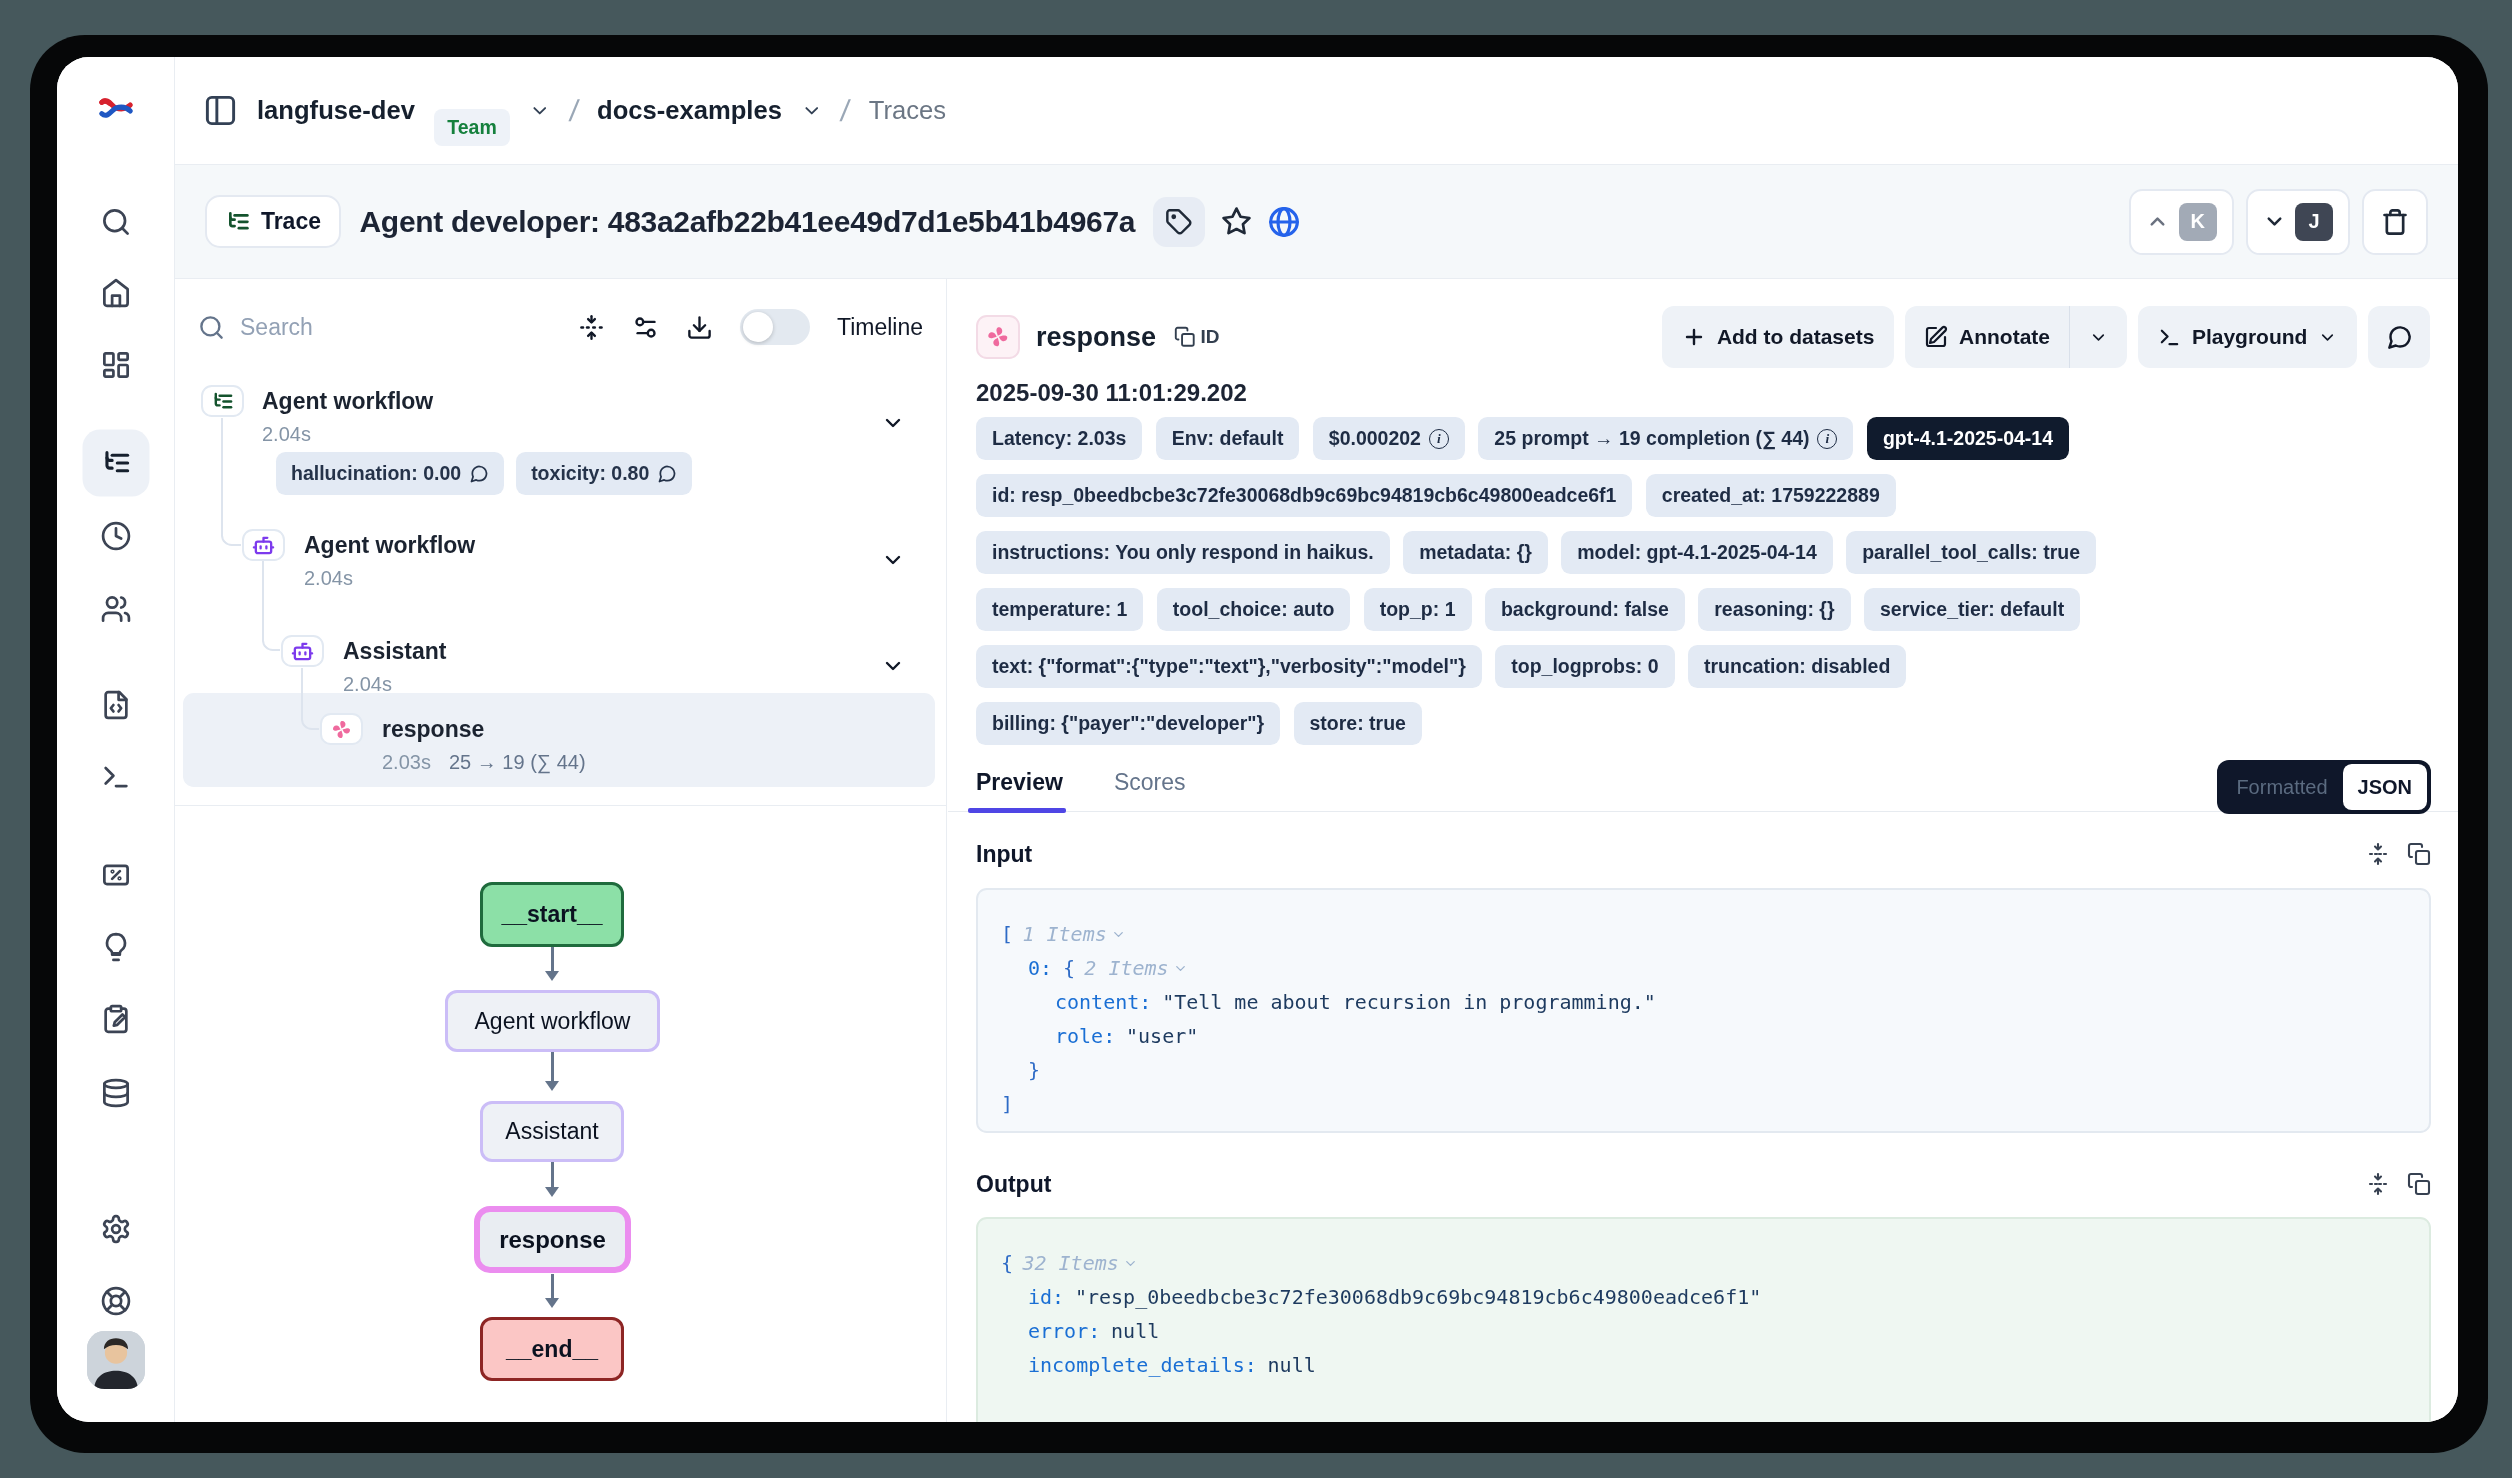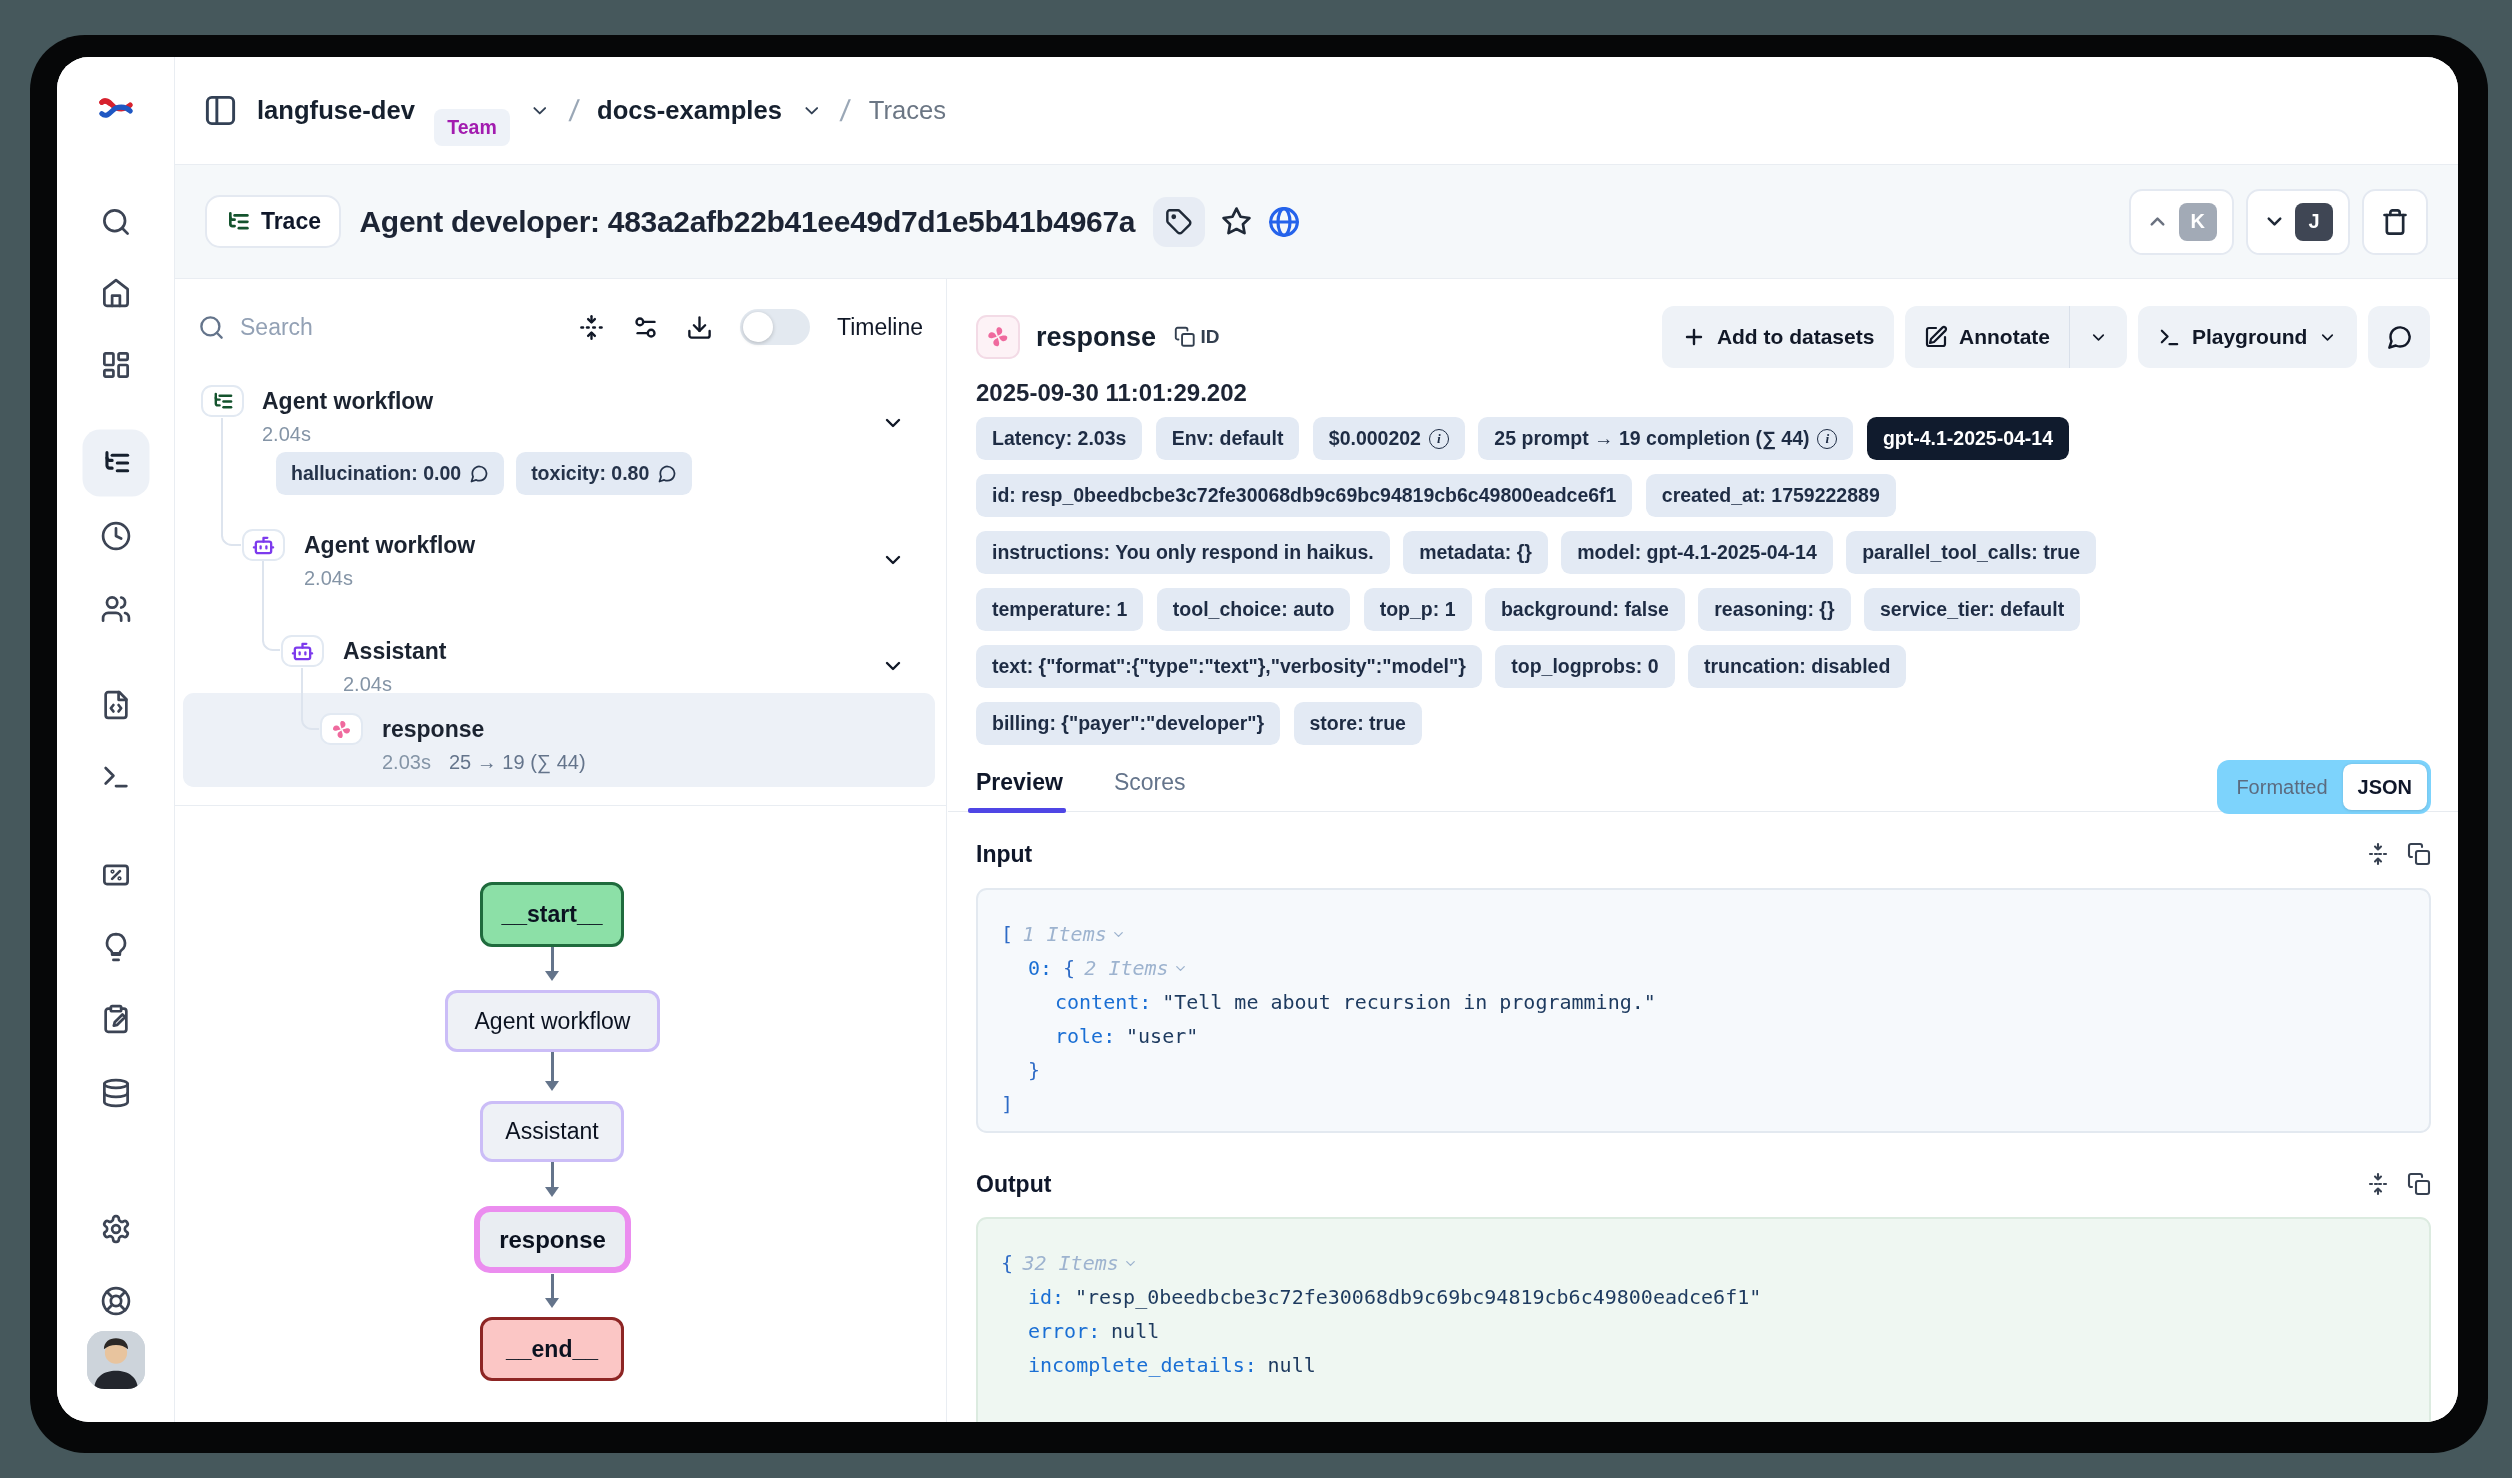--- a/index.html
+++ b/index.html
@@ -14,21 +14,21 @@
   
   .rail { position:absolute; left:0; top:0; width:118px; height:100%; background:#fff; border-right:1.3px solid #e9edf2; }
   .rail-item { position:absolute; left:50%; transform:translate(-50%,-50%); display:flex; align-items:center; justify-content:center; }
   .rail-active { width:67px; height:67px; background:#edf1f7; border-radius:17.5px; }
   .avatar { width:58px; height:58px; border-radius:17.5px; overflow:hidden; background:#cfd6dd; }
 
   
   .main { position:absolute; left:118px; top:0; right:0; bottom:0; }
   .breadcrumb { position:absolute; left:0; top:0; right:0; height:108px; display:flex; align-items:center; padding-left:28px; gap:19px; border-bottom:1.3px solid #e9edf2; background:#fff; }
   .bc-text { font-size:25.6px; font-weight:700; color:#16202e; }
-  .bc-badge { font-size:19.5px; font-weight:600; color:#a21caf; background:#eef2f8; border-radius:8px; padding:6.7px 13.4px;margin-top:34px; }
+  .bc-badge { font-size:19.5px; font-weight:600; color:#15803d; background:#eef2f8; border-radius:8px; padding:6.7px 13.4px;margin-top:34px; }
   .bc-slash { font-size:30px; color:#9aa7b6; font-weight:300; transform:skewX(-8deg); }
   .bc-muted { font-size:25.6px; font-weight:500; color:#6b7684; }
 
   .trace-row { position:absolute; left:0; top:108px; right:0; height:114px; background:#f5f8fa; border-bottom:1.3px solid #e9edf2; display:flex; align-items:center; padding:0 30px; }
   .trace-chip { display:flex; align-items:center; gap:10.8px; background:#fff; border:2px solid #e4e9f1; border-radius:15px; padding:10.8px 17.5px; font-size:23px; font-weight:600; color:#0f172a; }
   .trace-title { font-size:30px; font-weight:700; color:#1c2434; margin-left:19px; letter-spacing:-0.3px; }
   .tag-chip { width:52px; height:50px; background:#e7ecf4; border-radius:13.4px; display:flex; align-items:center; justify-content:center; margin-left:17.5px; }
   .hd-ic { margin-left:16px; display:flex; align-items:center; }
   .nav-btn { display:flex; align-items:center; gap:9.4px; background:#fff; border:2px solid #e4e9f1; border-radius:13.4px; height:66px; padding:0 15px; margin-left:12px; }
   .key-badge { width:38px; height:38px; border-radius:8px; color:#fff; font-size:20px; font-weight:700; display:flex; align-items:center; justify-content:center; }
@@ -88,21 +88,21 @@
   .badge-row { display:flex; gap:13.4px; }
   .badge { display:flex; align-items:center; gap:8px; background:#e3eaf4; border-radius:9.4px; height:43px; padding:0 16px; font-size:19.5px; font-weight:600; color:#1e2c44; white-space:nowrap; }
   .badge.dark { background:#101b2d; color:#fff; }
   .info-i { width:20px; height:20px; border:1.3px solid #1e2c44; border-radius:50%; font-size:13.4px; font-weight:700; display:flex; align-items:center; justify-content:center; font-family:"Liberation Serif",serif; font-style:italic; }
 
   .tabs { position:absolute; left:28px; top:490px; display:flex; gap:51px; }
   .tab-active { font-size:23px; font-weight:600; color:#0f172a; }
   .tab-idle { font-size:23px; font-weight:500; color:#64748b; }
   .tab-underline { position:absolute; left:20px; top:529px; width:98px; height:4.7px; background:#4f46e5; border-radius:2px; z-index:2; }
   .tabs-divider { position:absolute; left:0; right:0; top:532px; height:1.3px; background:#e7ebf0; }
-  .seg { position:absolute; right:27px; top:481px; height:54px; background:#7dd3fc; border-radius:12px; display:flex; align-items:center; padding:4px; }
+  .seg { position:absolute; right:27px; top:481px; height:54px; background:#0f172a; border-radius:12px; display:flex; align-items:center; padding:4px; }
   .seg .off { font-size:20px; font-weight:500; color:#5b6b80; padding:0 15px; }
   .seg .on { font-size:20px; font-weight:700; color:#0f172a; background:#fff; border-radius:8.7px; height:46px; display:flex; align-items:center; padding:0 15px; box-shadow:0 0.7px 2.7px rgba(16,24,40,.15); }
 
   .io-head { position:absolute; left:28px; right:27px; display:flex; align-items:center; }
   .io-title { font-size:23px; font-weight:600; color:#0f172a; }
   .io-icons { margin-left:auto; display:flex; gap:17.5px; }
   .io-card { position:absolute; left:28px; right:27px; border-radius:10.8px; }
   .card-input { top:609px; height:245px; background:#f6f9fc; border:2px solid #e3e9f0; }
   .card-output { top:938px; height:282px; background:#eff7f2; border:2px solid #dcebe0; }
   .code { position:absolute; left:23px; right:23px; top:27px; font-family:"DejaVu Sans Mono",monospace; font-size:20px; }

